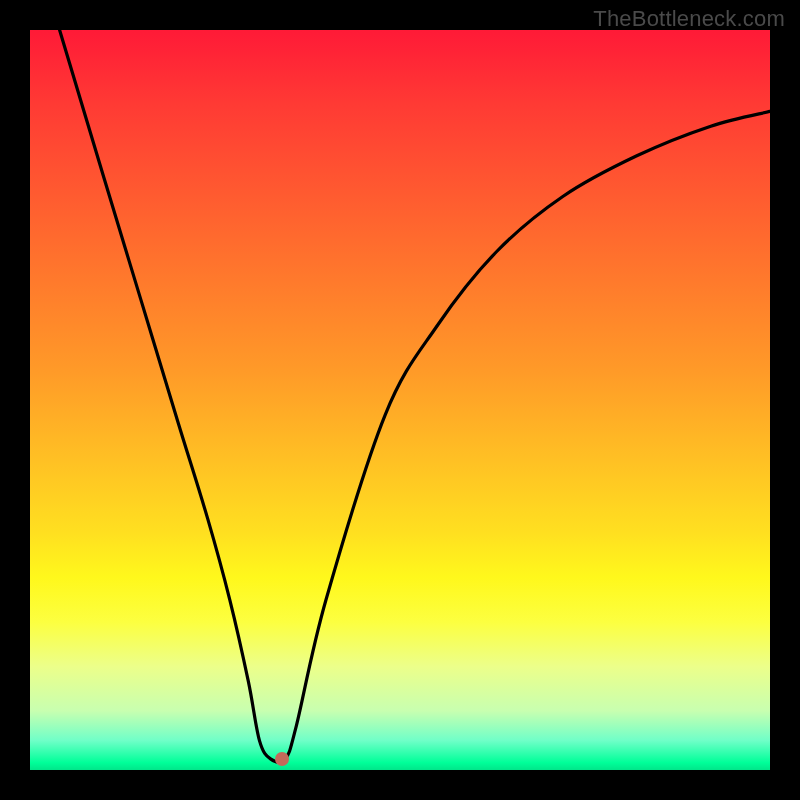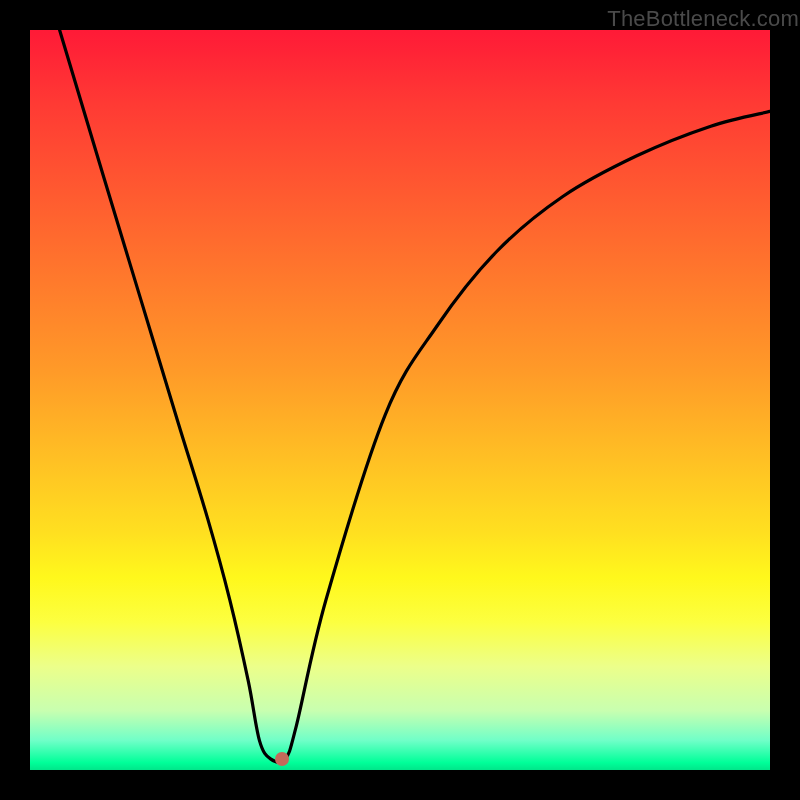--- a/index.html
+++ b/index.html
@@ -41,21 +41,21 @@
       #ecff8a 86%,
       #c8ffb0 92%,
       #70ffc8 96%,
       #00ff99 99%,
       #00e68a 100%
     );
   }
   .watermark {
     position: absolute;
     top: 6px;
-    right: 1px;
+    right: 15px;
     color: #4a4a4a;
     font-size: 22px;
     font-weight: 500;
     letter-spacing: 0.2px;
     user-select: none;
   }
   svg.curve {
     position: absolute;
     inset: 0;
   }

